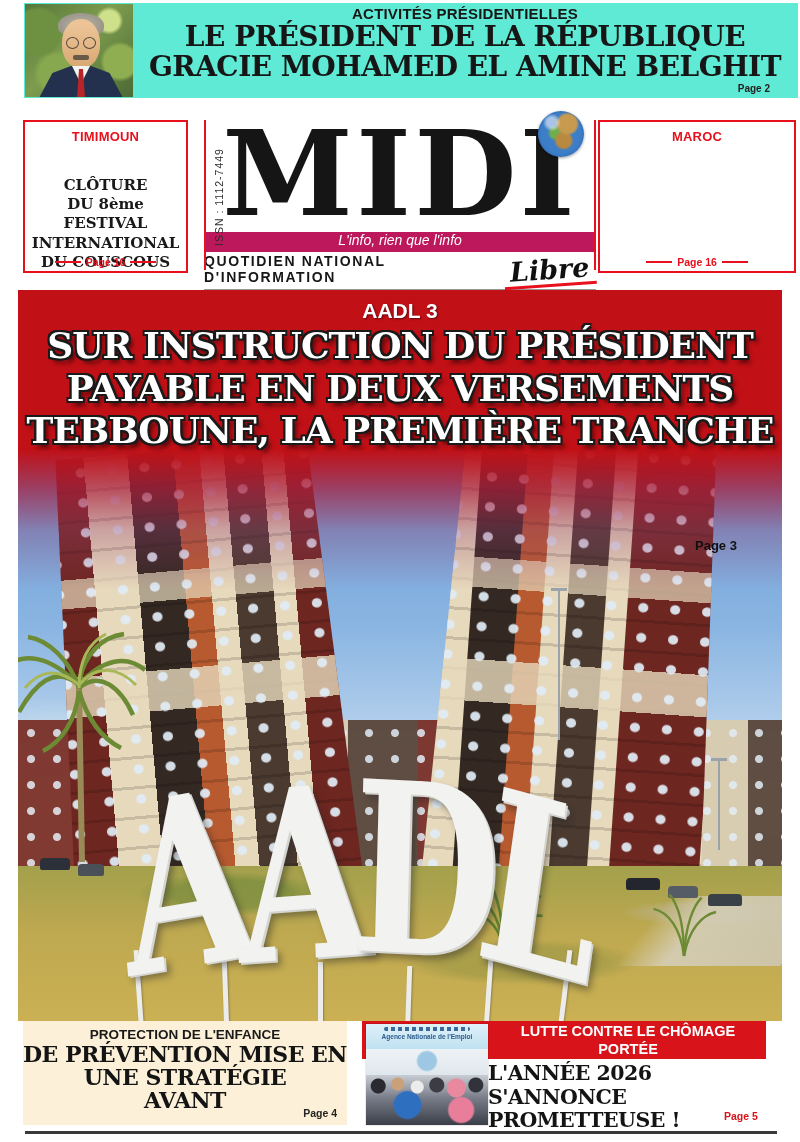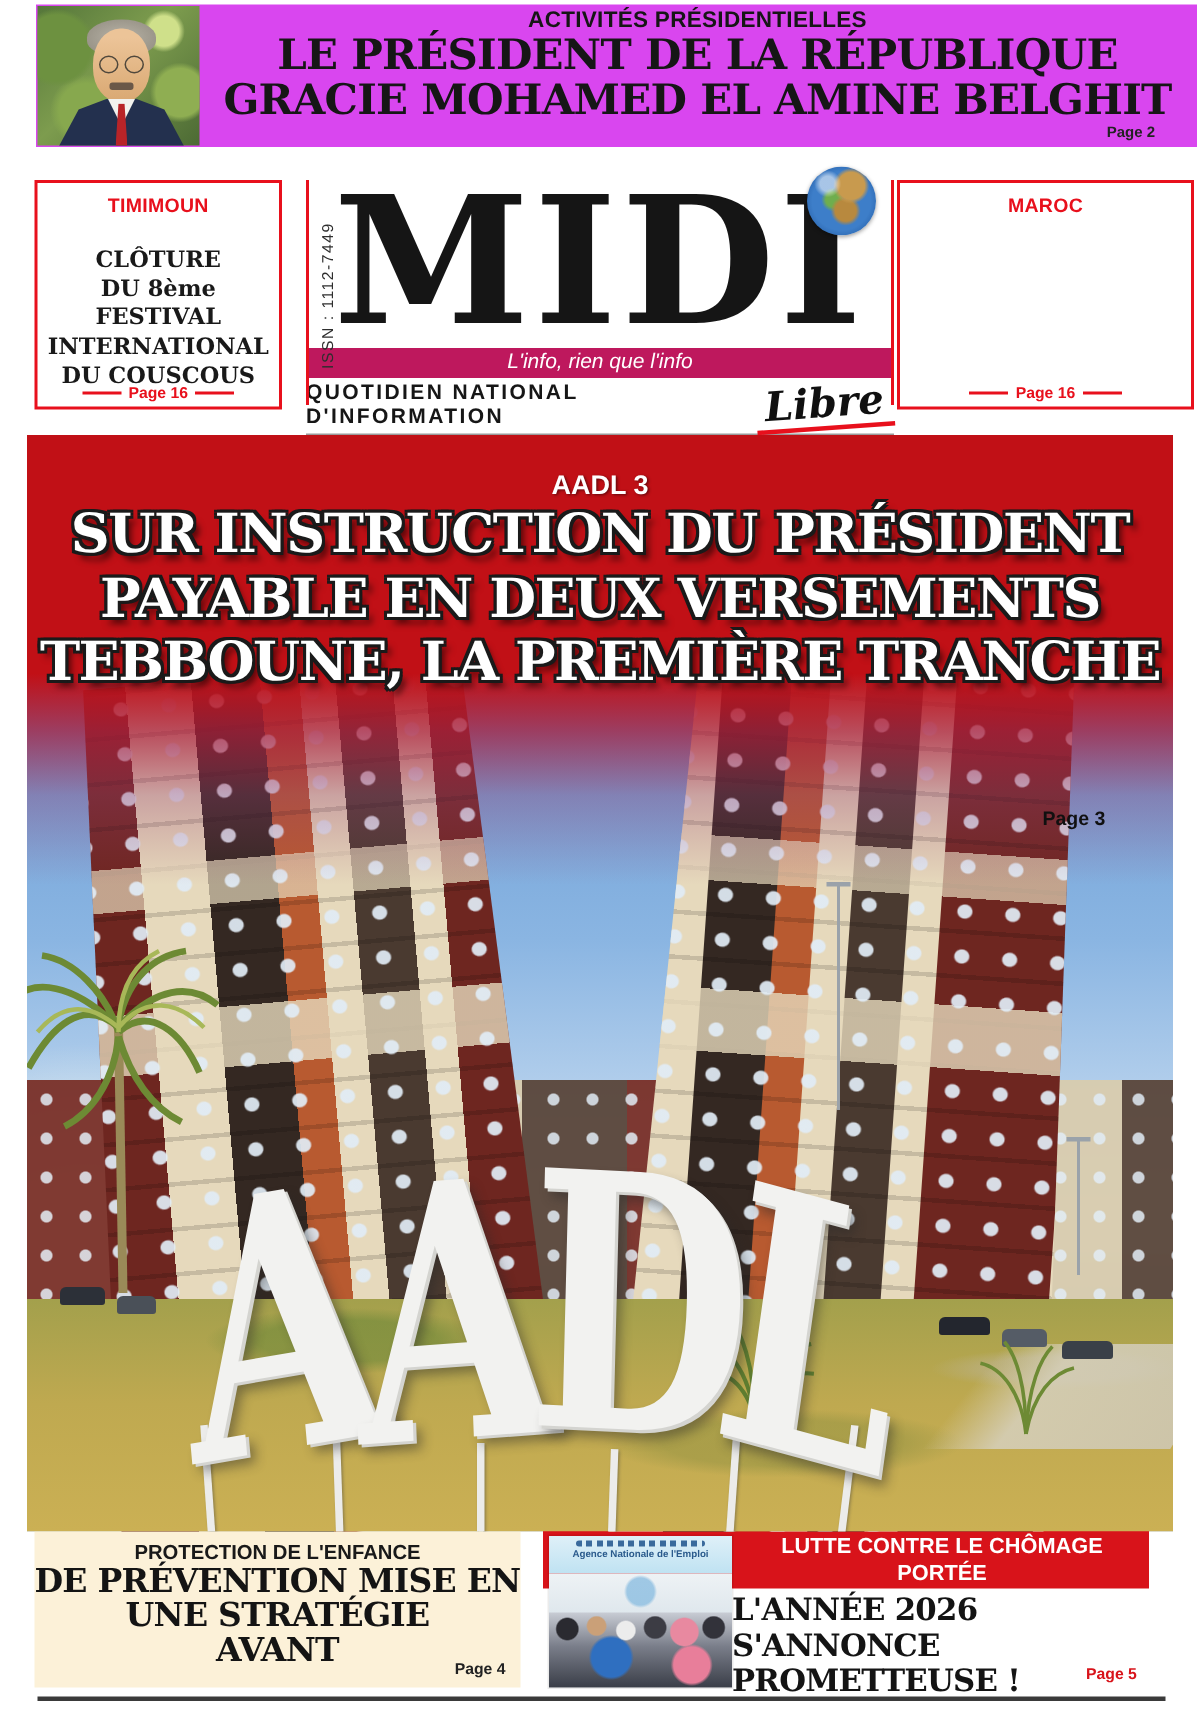--- a/index.html
+++ b/index.html
@@ -1,21 +1,21 @@
 <!DOCTYPE html>
 <html><head>
 <meta charset="utf-8">
 <style>
   html,body{margin:0;padding:0;}
   body{
     width:800px;height:1142px;position:relative;background:#fff;overflow:hidden;
     font-family:"Liberation Sans",sans-serif;color:#111;
   }
   
-  .top-banner{position:absolute;left:24px;top:3px;width:774px;height:95px;background:#d946ef;}
+  .top-banner{position:absolute;left:24px;top:3px;width:774px;height:95px;background:#5eead4;}
   .tb-text{position:absolute;left:112px;right:4px;top:2px;text-align:center;}
   .tb-kicker{font-size:15px;font-weight:bold;letter-spacing:.2px;color:#161616;}
   .tb-title{font-family:"DejaVu Serif",serif;font-weight:bold;font-size:28px;line-height:1.06;color:#161616;letter-spacing:-.5px;}
   .tb-page{position:absolute;right:28px;bottom:4px;font-size:10px;font-weight:bold;color:#222;}
   
   .pp{position:absolute;left:1px;top:1px;width:108px;height:93px;overflow:hidden;
     background:
       radial-gradient(circle at 78% 18%, #cfe08a 0 10px, transparent 14px),
       radial-gradient(circle at 88% 62%, #8fae52 0 16px, transparent 20px),
       radial-gradient(circle at 12% 30%, #6d9140 0 22px, transparent 26px),
@@ -30,21 +30,21 @@
   .pp-mustache{left:48px;top:51px;width:16px;height:5px;background:#6a5848;border-radius:2px;}
   .pp-shoulders{left:14px;top:62px;width:84px;height:32px;background:#23304e;clip-path:polygon(0 100%,16% 22%,38% 0,62% 0,84% 22%,100% 100%);}
   .pp-shirt{left:47px;top:62px;width:18px;height:18px;background:#f2f2ee;clip-path:polygon(0 0,100% 0,50% 100%);}
   .pp-tie{left:52px;top:65px;width:8px;height:29px;background:#b82428;clip-path:polygon(25% 0,75% 0,100% 100%,0 100%);}
   
   .side-box{position:absolute;top:120px;height:149px;border:2px solid #e8101c;background:#fff;text-align:center;}
   .box-left{left:23px;width:161px;}
   .box-right{left:598px;width:194px;}
   .sb-kicker{margin-top:7px;font-size:13px;font-weight:bold;color:#e8101c;letter-spacing:.2px;}
   .sb-title{font-family:"DejaVu Serif",serif;font-weight:bold;font-size:15px;line-height:1.28;color:#191919;}
-  .box-left .sb-title{margin-top:20px;}
+  .box-left .sb-title{margin-top:32px;}
   .box-right .sb-title{margin-top:42px;}
   .dash-row{position:absolute;left:0;right:0;bottom:3px;display:flex;align-items:center;justify-content:center;gap:5px;color:#e8101c;font-weight:bold;font-size:10.5px;}
   .dash-row::before,.dash-row::after{content:"";width:26px;height:2px;background:#e8101c;}
   
   .mast-center{position:absolute;left:204px;top:120px;width:392px;height:166px;}
   .red-vline{position:absolute;top:0;width:2px;height:150px;background:#e8101c;}
   .rv-l{left:0;} .rv-r{right:0;}
   .issn{position:absolute;left:9px;top:16px;height:110px;writing-mode:vertical-rl;transform:rotate(180deg);font-size:10.5px;letter-spacing:1px;color:#2e2e2e;}
   .midi{position:relative;text-align:center;font-family:"DejaVu Serif",serif;font-weight:bold;font-size:118px;line-height:.92;letter-spacing:3px;color:#151515;height:110px;}
   .globe{position:absolute;right:12px;top:-9px;width:46px;height:46px;border-radius:50%;
@@ -77,21 +77,21 @@
       radial-gradient(rgba(225,236,246,.92) 0 4.5px, transparent 5.5px),
       linear-gradient(0deg, transparent 0 55%, rgba(230,217,188,.8) 55% 62%, transparent 62% 74%, rgba(230,217,188,.7) 74% 79%, transparent 79%),
       repeating-linear-gradient(0deg, rgba(0,0,0,.14) 0 3px, transparent 3px 30px),
       repeating-linear-gradient(90deg,#6e2620 0 52px,#e6d9bc 52px 96px,#342822 96px 142px,#b85a30 142px 168px,#e6d9bc 168px 192px,#4a3a30 192px 230px,#e6d9bc 230px 252px);
     background-size:32px 30px,auto,auto,auto;}
   .tower-left{left:38px;top:158px;width:300px;height:575px;transform:rotate(-5deg);clip-path:polygon(8% 0,92% 0,100% 100%,0 100%);}
   .tower-right{left:408px;top:148px;width:290px;height:600px;transform:rotate(4deg);clip-path:polygon(7% 0,93% 0,100% 100%,0 100%);background-position:0 0,0 0,0 0,-60px 0;}
   .red-fade{position:absolute;left:0;top:0;width:764px;height:300px;z-index:5;pointer-events:none;
     background:linear-gradient(180deg, rgba(193,16,22,1) 0 53%, rgba(170,30,60,.75) 66%, rgba(150,60,110,.35) 80%, rgba(193,16,22,0) 100%);}
   .ms-text{position:absolute;left:0;right:0;top:0;z-index:6;text-align:center;}
-  .ms-kicker{margin-top:23px;font-size:18px;font-weight:bold;color:#fff;text-shadow:1px 1px 2px rgba(0,0,0,.5);}
+  .ms-kicker{margin-top:9px;font-size:21px;font-weight:bold;color:#fff;text-shadow:1px 1px 2px rgba(0,0,0,.5);}
   .ms-title{margin-top:3px;font-family:"DejaVu Serif",serif;font-weight:bold;font-size:36px;line-height:1.1;letter-spacing:-1px;color:#fff;white-space:nowrap;
     text-shadow:-2px -2px 0 #1a1a1a,2px -2px 0 #1a1a1a,-2px 2px 0 #1a1a1a,2px 2px 0 #1a1a1a,0 -2px 0 #1a1a1a,0 2px 0 #1a1a1a,-2px 0 0 #1a1a1a,2px 0 0 #1a1a1a,4px 5px 4px rgba(0,0,0,.55);}
   .grass{position:absolute;left:0;bottom:0;width:764px;height:155px;z-index:3;
     background:
       radial-gradient(ellipse at 28% 18%, rgba(104,134,56,.55) 0 60px, transparent 95px),
       radial-gradient(ellipse at 66% 62%, rgba(146,146,66,.5) 0 80px, transparent 120px),
       radial-gradient(ellipse at 90% 30%, rgba(188,178,140,.6) 0 50px, transparent 85px),
       linear-gradient(180deg,#a3a04c 0%,#bfa950 45%,#cbb054 100%);}
   .road{position:absolute;right:-20px;bottom:55px;width:190px;height:70px;background:linear-gradient(100deg,transparent 18%,#d6d0bd 42%,#cfc9b8);transform:skewX(-32deg);opacity:.85;z-index:3;}
   .lamp{position:absolute;width:2px;background:#9aa2aa;z-index:4;}

